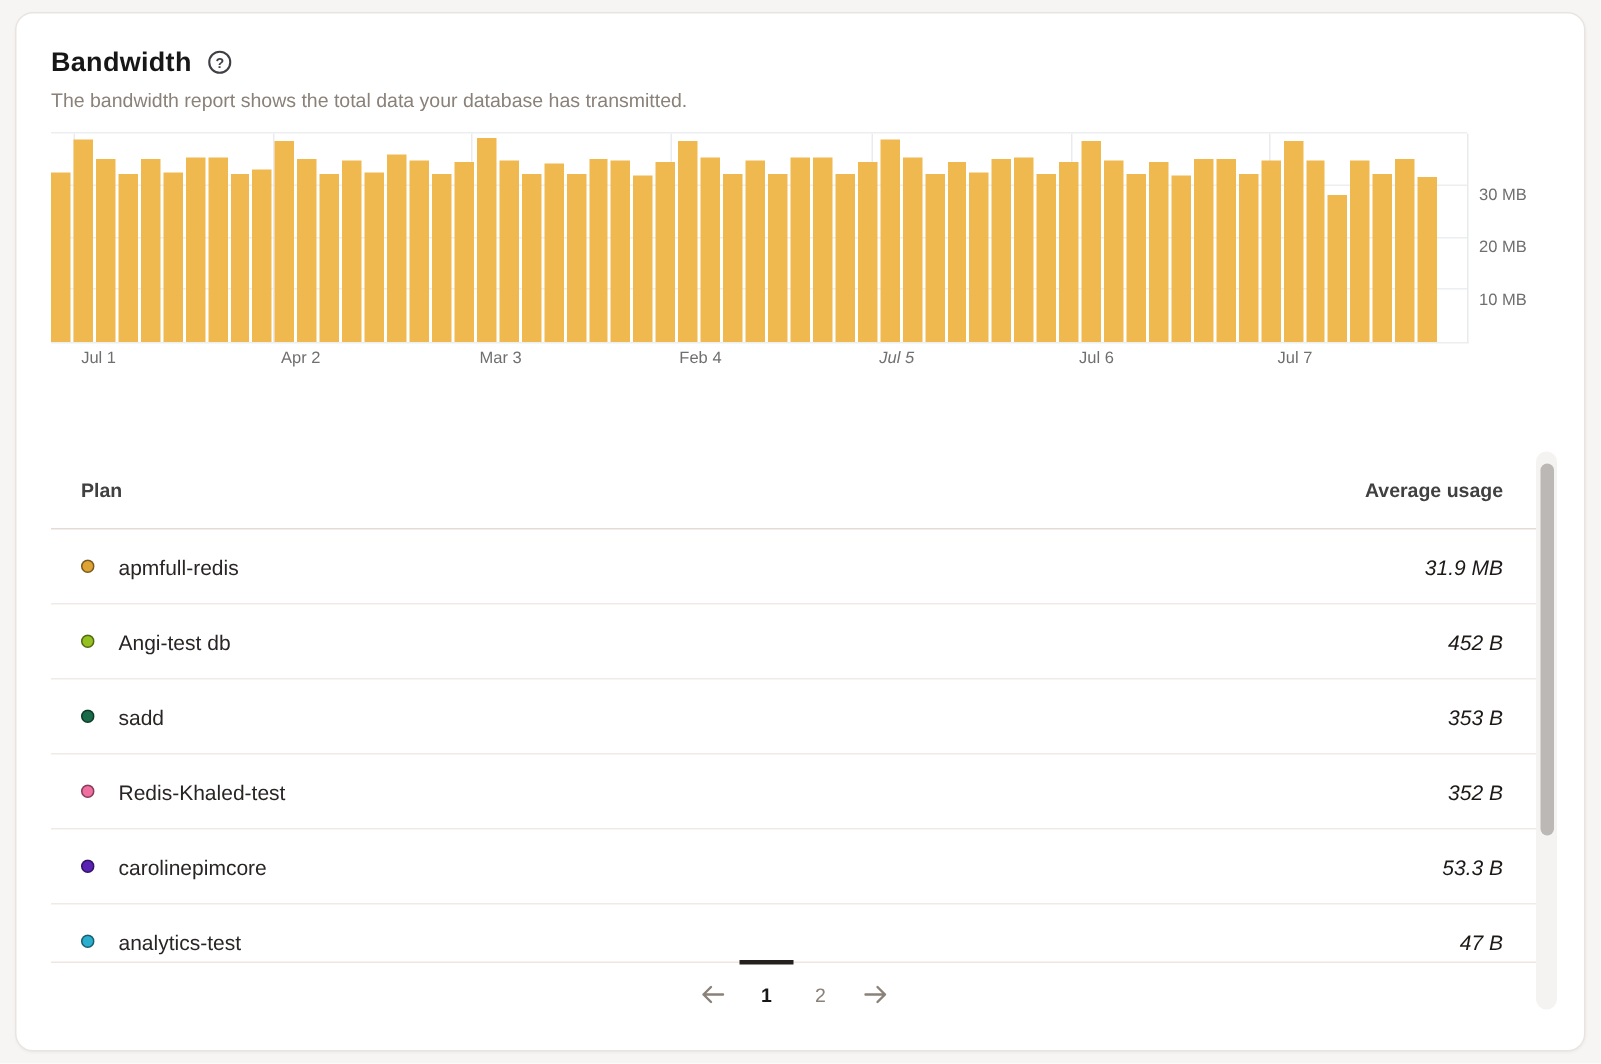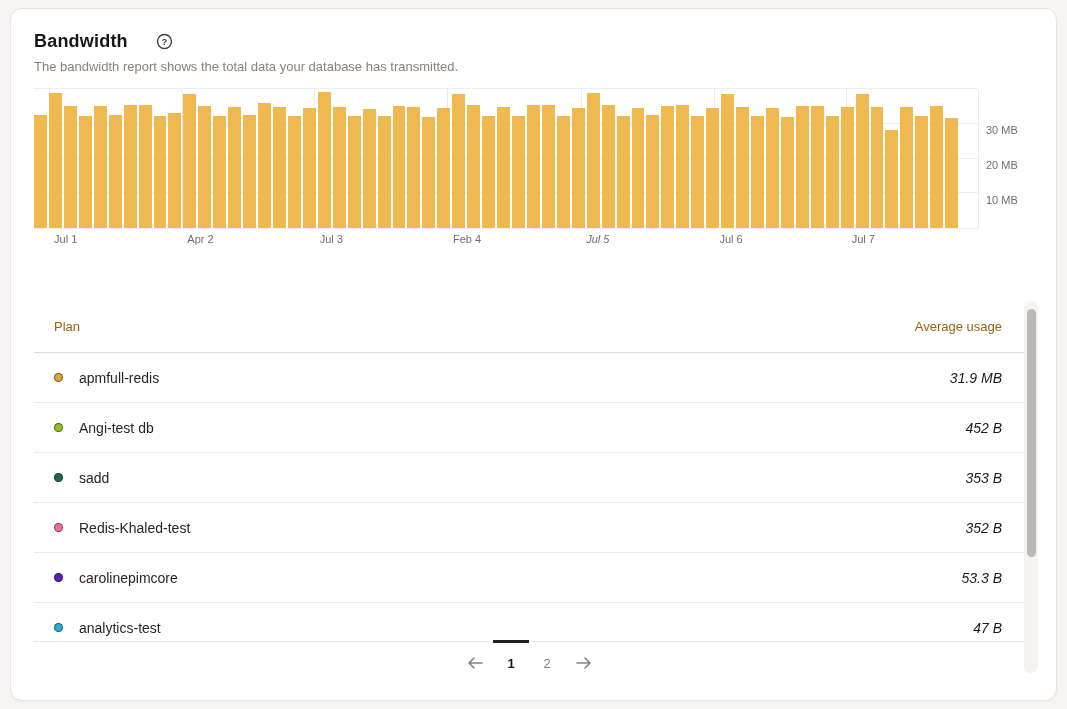--- a/index.html
+++ b/index.html
@@ -10,21 +10,21 @@
     position:relative;
     color:#1c1917;
   }
   .card {
     position:absolute; left:10px; top:8px; width:1047px; height:693px;
     background:#ffffff; border:1px solid #eae4e0; border-radius:12px;
     box-shadow:0 1px 2px rgba(0,0,0,.04);
   }
   
   .hdr { position:absolute; left:23px; top:22px; }
-  .title-row { display:flex; align-items:center; gap:28px; }
+  .title-row { display:flex; align-items:center; gap:10px; }
   .title { font-size:18px; font-weight:bold; color:#171717; letter-spacing:.2px; }
   .help { display:inline-flex; cursor:pointer; }
   .subtitle { margin-top:7px; font-size:13px; color:#8a8179; }
 
   
   .chart-wrap { position:absolute; left:23px; top:80px; width:945px; height:160px; }
   .plot {
     position:absolute; left:0; top:0; width:945px; height:140px;
     border-right:1px solid #e8eaed; border-bottom:1px solid #eceef0;
   }
@@ -38,21 +38,21 @@
   .ycol { position:absolute; left:952px; top:0; width:60px; height:140px; }
   .ylab { position:absolute; left:0; font-size:11px; color:#6f6f6f; transform:translateY(50%) translateY(6px); white-space:nowrap; }
   .xaxis { position:absolute; left:0; top:144px; width:945px; height:16px; }
   .xlab { position:absolute; top:0; font-size:11px; color:#6f6f6f; white-space:nowrap; }
 
   
   .table { position:absolute; left:23px; top:292px; width:990px; height:341px;
     overflow:hidden; border-bottom:1px solid #efe6e2; }
   .thead { display:flex; justify-content:space-between; align-items:center;
     height:52px; padding:0 22px 0 20px; border-bottom:1px solid #e5dbd5;
-    font-size:13px; color:#a16207; }
+    font-size:13px; color:#404040;font-weight:bold; }
   .trow { display:flex; justify-content:space-between; align-items:center;
     height:50px; padding:0 22px 0 20px; border-bottom:1px solid #f1e9e5;
     font-size:14px; }
   .plan-cell { display:flex; align-items:center; gap:16px; color:#292524; }
   .dot { width:9px; height:9px; border-radius:50%; border:1.5px solid rgba(0,0,0,.45); flex:none; }
   .val { color:#1c1917;font-style:italic; }
 
   
   .sbar-track { position:absolute; left:1013px; top:292px; width:14px; height:372px;
     background:#f5f3f2; border-radius:7px; }
@@ -167,21 +167,21 @@
         </div>
     </div>
     <div class="ycol">
         <div class="ylab" style="bottom: 25%;">10 MB</div>
         <div class="ylab" style="bottom: 50%;">20 MB</div>
         <div class="ylab" style="bottom: 75%;">30 MB</div>
       </div>
     <div class="xaxis">
         <div class="xlab" style="left: calc(1.6% + 5px);">Jul 1</div>
         <div class="xlab" style="left: calc(15.7% + 5px);">Apr 2</div>
-        <div class="xlab" style="left: calc(29.7% + 5px);">Jul 3</div>
+        <div class="xlab" style="left: calc(29.7% + 5px);">Mar 3</div>
         <div class="xlab" style="left: calc(43.8% + 5px);">Feb 4</div>
         <div class="xlab" style="left: calc(57.9% + 5px); font-style: italic;">Jul 5</div>
         <div class="xlab" style="left: calc(72% + 5px);">Jul 6</div>
         <div class="xlab" style="left: calc(86% + 5px);">Jul 7</div>
       </div>
   </div>
 
   <div class="table">
     <div class="thead">
       <span>Plan</span>

